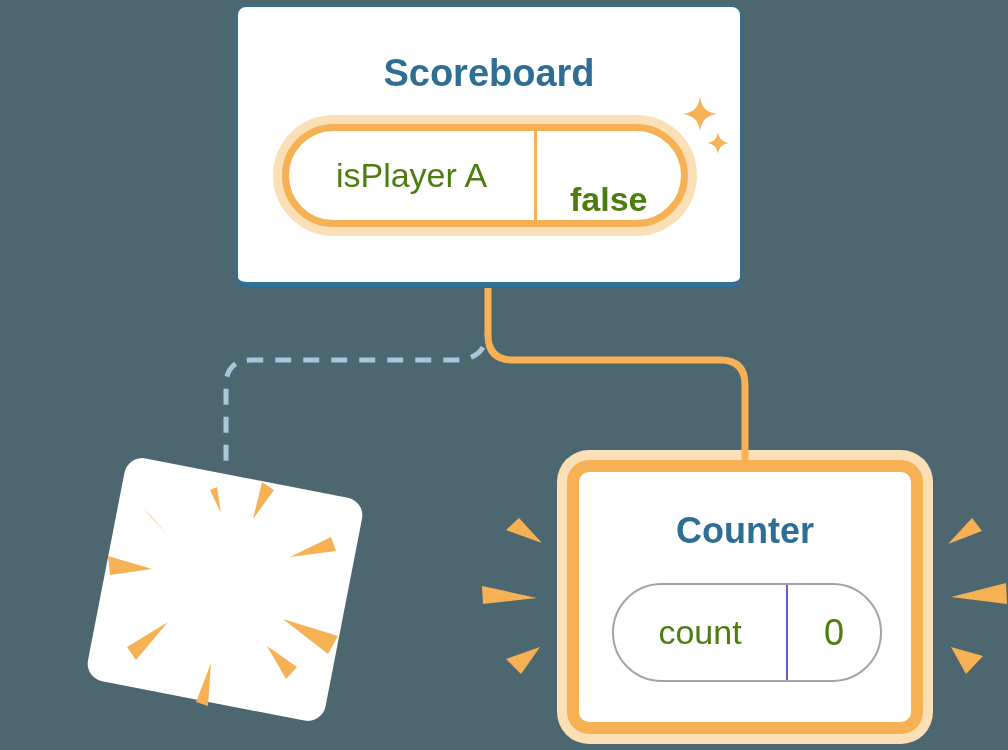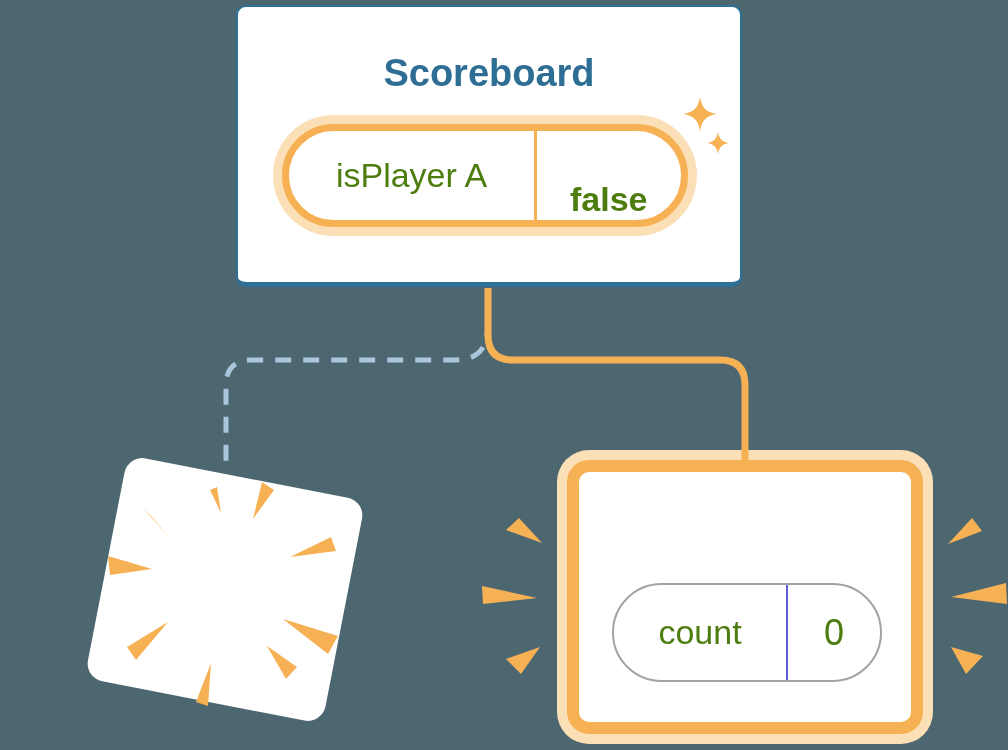--- a/index.html
+++ b/index.html
@@ -48,20 +48,21 @@
     <div class="pill pill-highlight">
       <div class="pill-cell cell-key">isPlayer A</div>
       <div class="pill-divider-orange"></div>
       <div class="pill-cell cell-val">false</div>
     </div>
   </div>
 
   <div class="card tilted"></div>
 
   <div class="card counter">
+    <div class="card-title">Counter</div>
     <div class="pill pill-plain">
       <div class="pill-cell cell-key">count</div>
       <div class="pill-divider-purple"></div>
       <div class="pill-cell cell-val">0</div>
     </div>
   </div>
 
   <svg class="layer-over" viewBox="0 0 1008 750">
     <path d="M 488 288 L 488 335 Q 488 360 513 360 L 720 360 Q 745 360 745 385 L 745 468" fill="none" stroke="#F7B155" stroke-width="7"></path>
 

